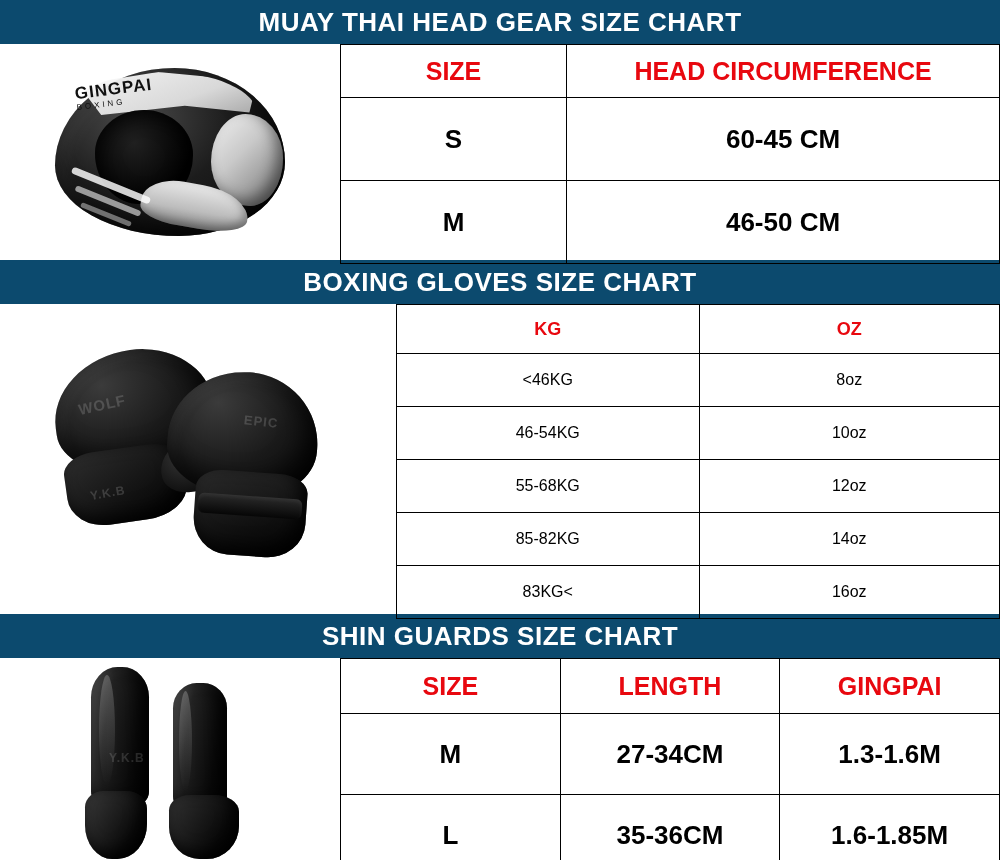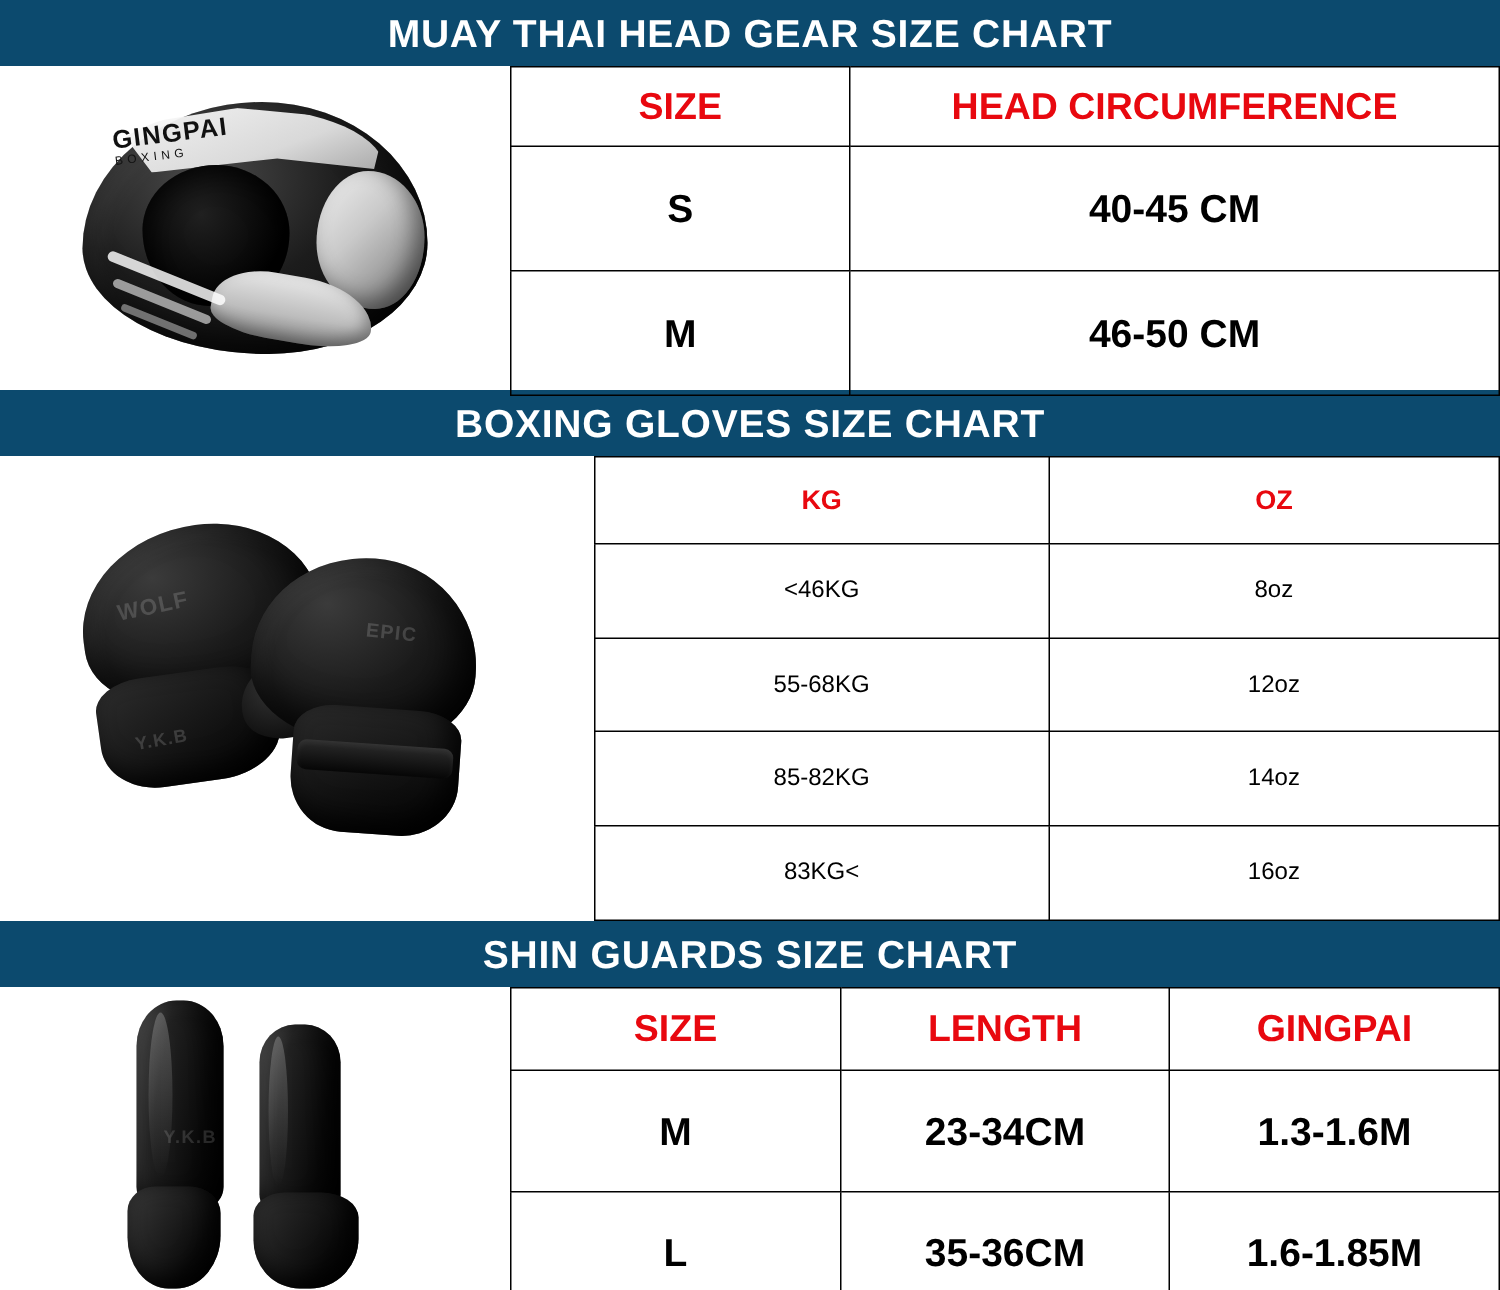--- a/index.html
+++ b/index.html
@@ -271,21 +271,21 @@
     </div>
     <div class="table-cell">
       <table class="sz">
         <tbody>
             <tr>
           <th class="col-size-1">SIZE</th>
           <th>HEAD CIRCUMFERENCE</th>
         </tr>
         <tr>
           <td>S</td>
-          <td>40-45 CM</td>
+          <td>60-45 CM</td>
         </tr>
         <tr>
           <td>M</td>
           <td>46-50 CM</td>
         </tr>
       </tbody>
         </table>
     </div>
   </div>
 
@@ -312,20 +312,24 @@
         <tbody>
             <tr>
           <th class="col-kg">KG</th>
           <th>OZ</th>
         </tr>
         <tr>
           <td>&lt;46KG</td>
           <td>8oz</td>
         </tr>
         <tr>
+          <td>46-54KG</td>
+          <td>10oz</td>
+        </tr>
+        <tr>
           <td>55-68KG</td>
           <td>12oz</td>
         </tr>
         <tr>
           <td>85-82KG</td>
           <td>14oz</td>
         </tr>
         <tr>
           <td>83KG&lt;</td>
           <td>16oz</td>
@@ -354,21 +358,21 @@
     <div class="table-cell">
       <table class="sz">
         <tbody>
             <tr>
           <th>SIZE</th>
           <th>LENGTH</th>
           <th>GINGPAI</th>
         </tr>
         <tr>
           <td>M</td>
-          <td>23-34CM</td>
+          <td>27-34CM</td>
           <td>1.3-1.6M</td>
         </tr>
         <tr>
           <td>L</td>
           <td>35-36CM</td>
           <td>1.6-1.85M</td>
         </tr>
       </tbody>
         </table>
     </div>

